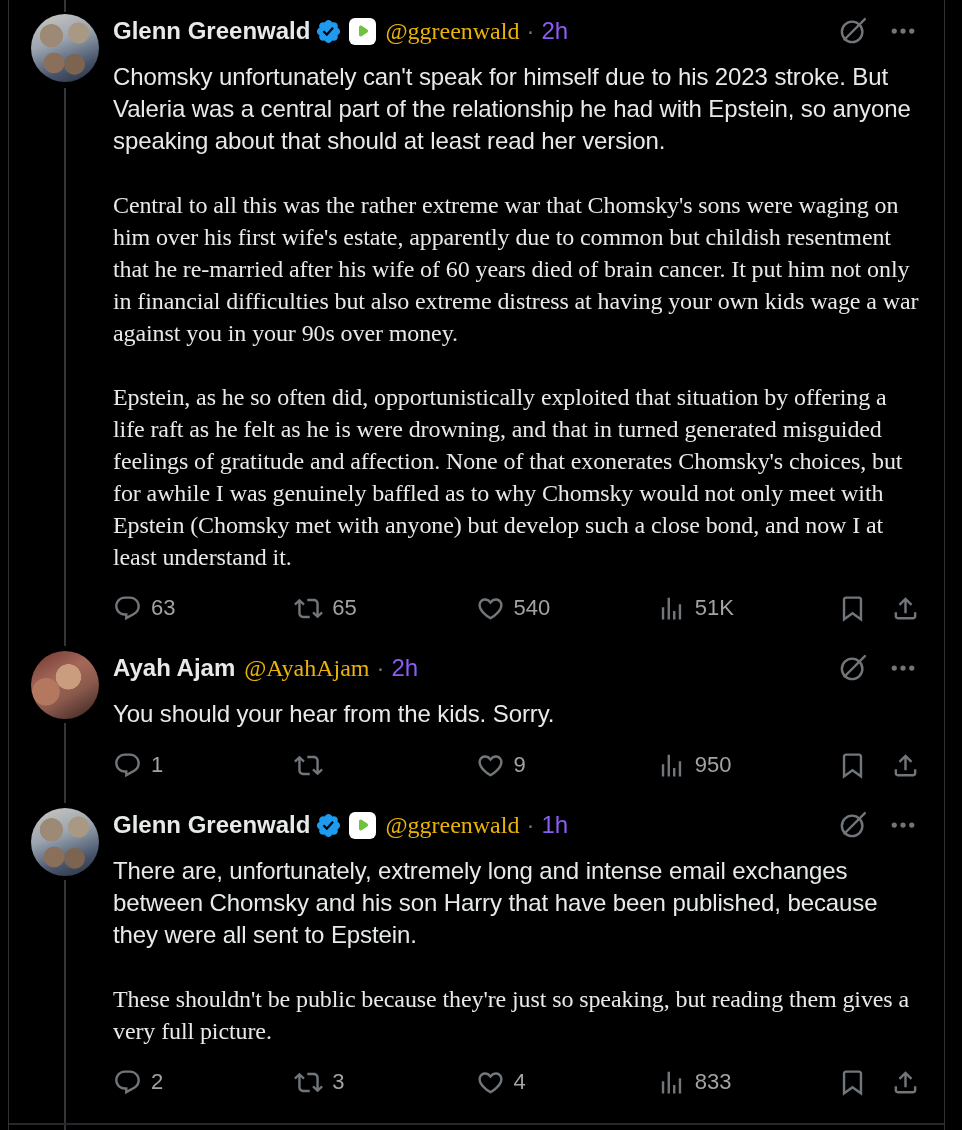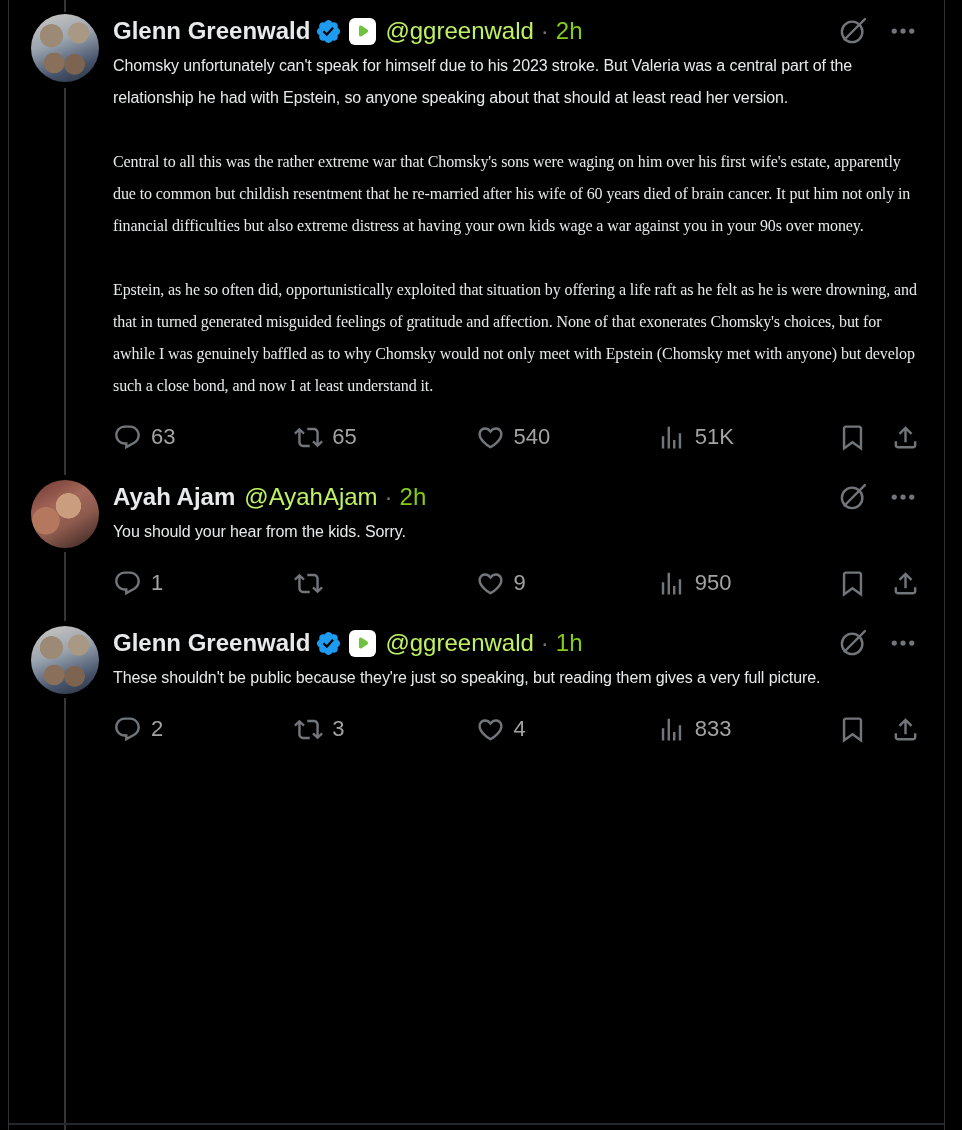--- a/index.html
+++ b/index.html
@@ -25,27 +25,27 @@
       radial-gradient(circle at 55% 38%, #c99d7e 0 22%, rgba(0,0,0,0) 23%),
       radial-gradient(circle at 22% 60%, #b4785f 0 20%, rgba(0,0,0,0) 21%),
       linear-gradient(150deg, #6e342e 0%, #a4685a 38%, #8c5a4d 62%, #33211f 100%); }
   .content { flex:1; min-width:0; }
   .header { display:flex; align-items:center; font-size:24px; line-height:32px; white-space:nowrap; }
   .name { font-weight:700; color:#e7e9ea; cursor:pointer; }
   .badge-verified { width:27px; height:27px; margin-left:5px; flex-shrink:0; }
   .badge-rumble { width:27px; height:27px; margin-left:7px; background:#fff; border-radius:6px;
     display:flex; align-items:center; justify-content:center; flex-shrink:0; }
   .badge-rumble svg { width:21px; height:21px; }
-  .handle { color:#bef264; margin-left:9px; font-weight:400; }
+  .handle { color:#eab308; margin-left:9px; font-weight:400;font-family:Liberation Serif, serif; }
   .dot { color:#71767b; margin:0 7px; }
-  .time { color:#84cc16; }
+  .time { color:#8b5cf6; }
   .header-right { margin-left:auto; display:flex; align-items:center; gap:16px; }
   .icon-btn { width:34px; height:34px; display:flex; align-items:center; justify-content:center; cursor:pointer; }
   .icon-btn svg { width:30px; height:30px; }
-  .body { margin-top:2px; color:#e7e9ea; font-size:16px; line-height:32px;
+  .body { margin-top:13px; color:#e7e9ea; font-size:24px; line-height:32px;
     letter-spacing:-0.1px; overflow-wrap:break-word; }
   .body p + p { margin-top:32px;font-family:Liberation Serif, serif; }
   .actions { display:flex; align-items:center; margin-top:12px; height:46px; }
   .action { flex:1; display:flex; align-items:center; gap:9px; color:#a3a3a3;
     font-size:22px; cursor:pointer; }
   .action svg { width:29px; height:29px; fill:#71767b; flex-shrink:0; }
   .right-group { display:flex; align-items:center; gap:24px; }
   .right-group .action { flex:none; }
   .bottom-divider { position:absolute; left:0; right:0; bottom:5px;
     border-top:2px solid #24272b; }
@@ -252,20 +252,21 @@
               </svg>
             </span>
           <span class="icon-btn">
               <svg viewBox="0 0 24 24">
                 <use href="#g-more"></use>
               </svg>
             </span>
         </span>
       </div>
       <div class="body">
+        <p>There are, unfortunately, extremely long and intense email exchanges between Chomsky and his son Harry that have been published, because they were all sent to Epstein.</p>
         <p>These shouldn't be public because they're just so speaking, but reading them gives a very full picture.</p>
       </div>
       <div class="actions">
         <span class="action">
             <svg viewBox="0 0 24 24">
               <use href="#p-reply"></use>
             </svg>
             <span>2</span>
           </span>
         <span class="action">

